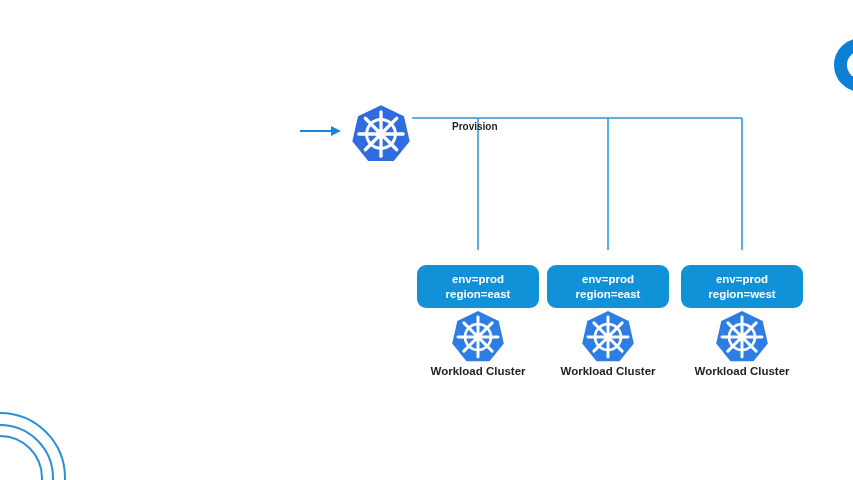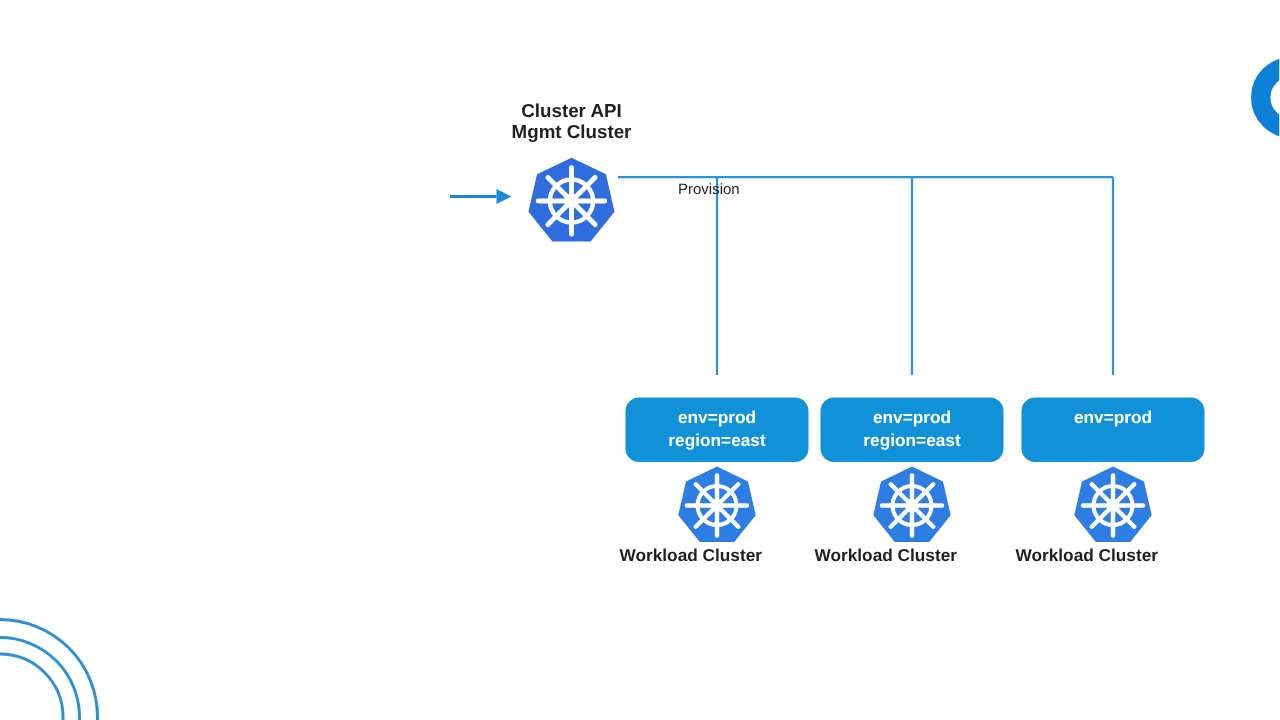--- a/index.html
+++ b/index.html
@@ -55,24 +55,25 @@
 
   
   .mgmt-title {
     position: absolute; left: 321px; top: 68px; width: 120px;
     text-align: center;
     font-size: 12.5px; font-weight: bold; line-height: 13.5px;
     color: #1f1f1f;
   }
   .provision {
     position: absolute; left: 452px; top: 121px;
-    font-size: 10px; font-weight: normal; color: #1f1f1f;
+    font-size: 10px; font-weight: bold; color: #1f1f1f;
   }
   .workload-name {
     position: absolute; top: 365px; width: 130px;
+    text-align: center;
     font-size: 11.5px; font-weight: bold; color: #1f1f1f;
   }
 
   
   .selector-box {
     position: absolute; top: 265px;
     width: 122px; height: 43px;
     background: var(--selector-box, #1191d8);
     border-radius: 9px;
     color: #ffffff;
@@ -131,24 +132,20 @@
     <line class="line" x1="742" y1="118" x2="742" y2="250"></line>
 
     <line class="stub" x1="478" y1="293" x2="478" y2="300"></line>
     <path class="head" d="M471,297 L478,301 L485,297 L478,308 Z"></path>
     <line class="stub" x1="608" y1="293" x2="608" y2="300"></line>
     <path class="head" d="M601,297 L608,301 L615,297 L608,308 Z"></path>
     <line class="stub" x1="742" y1="293" x2="742" y2="300"></line>
     <path class="head" d="M735,297 L742,301 L749,297 L742,308 Z"></path>
   </svg>
 
-  <div class="mgmt-title">
-    <div>Cluster API</div>
-    <div>Mgmt Cluster</div>
-  </div>
   <svg class="k8s k8s-mgmt" width="62" height="60">
     <use href="#k8s-icon" width="62" height="60"></use>
   </svg>
   <div class="provision">Provision</div>
 
   <div class="selector-box" style="left:417px;">
     <div>env=prod</div>
     <div>region=east</div>
   </div>
   <svg class="k8s k8s-workload" style="left:450px;" width="56" height="54">
@@ -160,19 +157,20 @@
     <div>env=prod</div>
     <div>region=east</div>
   </div>
   <svg class="k8s k8s-workload" style="left:580px;" width="56" height="54">
     <use href="#k8s-icon" width="56" height="54"></use>
   </svg>
   <div class="workload-name" style="left:543px;">Workload Cluster</div>
 
   <div class="selector-box" style="left:681px;">
     <div>env=prod</div>
+    <div>region=west</div>
   </div>
   <svg class="k8s k8s-workload" style="left:714px;" width="56" height="54">
     <use href="#k8s-icon" width="56" height="54"></use>
   </svg>
   <div class="workload-name" style="left:677px;">Workload Cluster</div>
 
 </div>
 
 </body></html>

